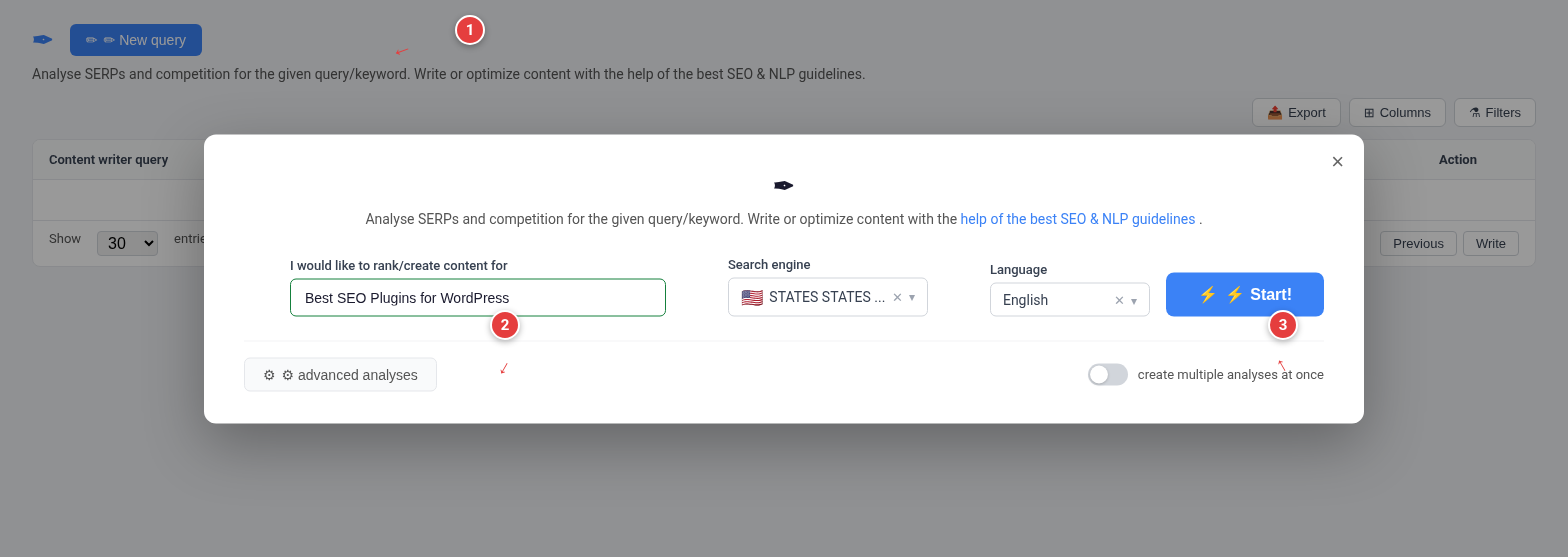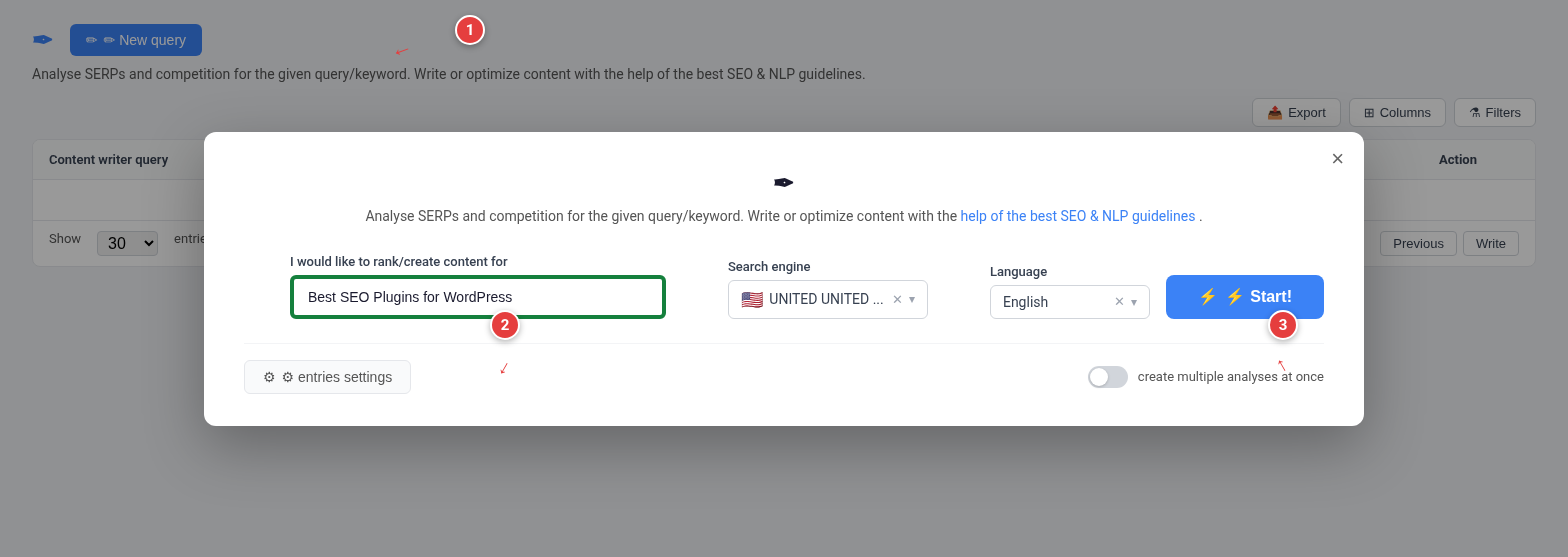--- a/index.html
+++ b/index.html
@@ -253,21 +253,21 @@
       flex: 1;
     }
 
     .form-label {
       font-size: 13px;
       color: #374151;
       font-weight: 500;
     }
 
     .form-input {
-      border: 4px solid #15803d;
+      border: 1px solid #15803d;
       border-radius: 6px;
       padding: 10px 14px;
       font-size: 14px;
       color: #1a1a2e;
       outline: none;
       width: 100%;
     }
 
     .select-wrapper {
       position: relative;
@@ -298,21 +298,21 @@
       color: #9ca3af;
       font-size: 12px;
     }
 
     .lang-select {
       position: relative;
       border: 1px solid #d1d5db;
       border-radius: 6px;
       padding: 8px 12px;
       display: flex;
-      align-items: center;
+      align-items: flex-end;
       gap: 6px;
       min-width: 160px;
       background: white;
       font-size: 14px;
       color: #374151;
     }
 
     .start-btn {
       background: #3b82f6;
       color: white;
@@ -479,21 +479,21 @@
   <div class="modal-form-row">
     <div class="form-group form-group-main">
       <label class="form-label">I would like to rank/create content for</label>
       <input class="form-input" value="Best SEO Plugins for WordPress" placeholder="Best SEO Plugins for WordPress" style="">
     </div>
 
     <div class="form-group">
       <label class="form-label">Search engine</label>
       <div class="select-wrapper">
         <span class="flag">🇺🇸</span>
-        <span>UNITED UNITED ...</span>
+        <span>STATES STATES ...</span>
         <span class="select-clear">✕</span>
         <span class="select-caret">▾</span>
       </div>
     </div>
 
     <div class="form-group">
       <label class="form-label">Language</label>
       <div class="lang-select">
         <span>English</span>
         <span class="select-clear">✕</span>
@@ -503,21 +503,21 @@
 
     <button class="start-btn">
       <span>⚡</span>
       <span>⚡ Start!</span>
     </button>
   </div>
 
   <div class="modal-footer">
     <button class="advanced-btn">
       <span>⚙</span>
-      <span>⚙ entries settings</span>
+      <span>⚙ advanced analyses</span>
     </button>
     <div class="toggle-wrapper">
       <div class="toggle">
         <div class="toggle-knob"></div>
       </div>
       <span>create multiple analyses at once</span>
     </div>
   </div>
 </div>
 

